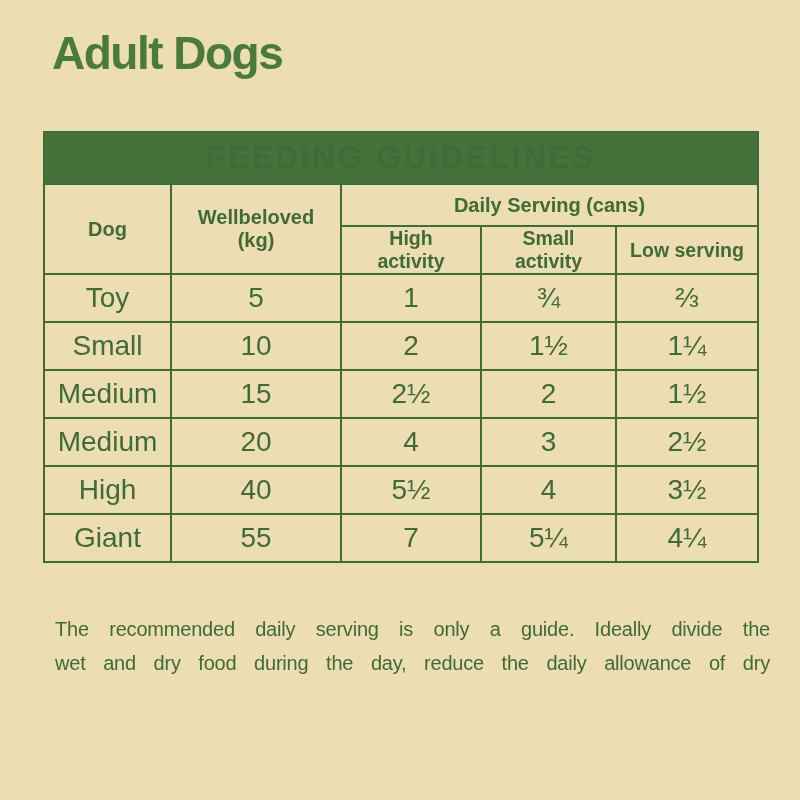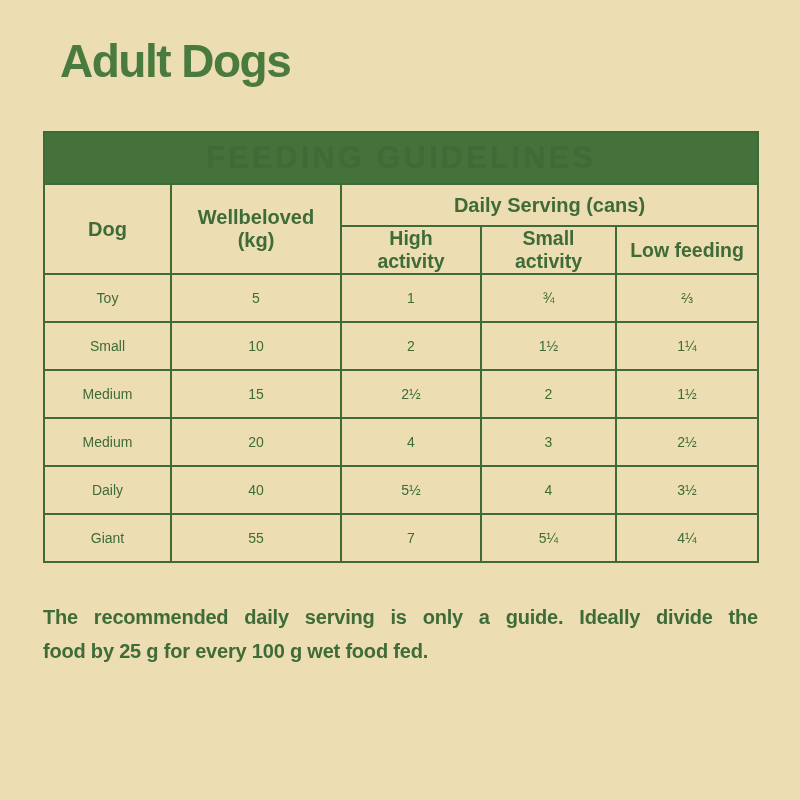--- a/index.html
+++ b/index.html
@@ -22,21 +22,21 @@
   .page {
     position: relative;
     width: 800px;
     height: 800px;
     background: var(--background);
   }
   h1.page-title {
     position: absolute;
     left: 44px;
     top: 18px;
-    margin: 16px;
+    margin: 8px;
     font-size: 46px;
     font-weight: 800;
     letter-spacing: -1.5px;
     color: var(--title_green);
     font-family: "Liberation Sans", sans-serif;
   }
   table.guidelines {
     position: absolute;
     left: 43px;
     top: 131px;
@@ -61,32 +61,32 @@
     letter-spacing: 3px;
   }
   th.col-head {
     font-size: 20px;
     font-weight: 700;
   }
   tr.group-row th { height: 42px; }
   tr.sub-row th { height: 38px; font-size: 19.5px; }
   tbody td {
     height: 48px;
-    font-size: 14px;
+    font-size: 28px;
     font-weight: 400;
   }
   .note {
     position: absolute;
     left: 43px;
     top: 601px;
     width: 715px;
-    margin: 0;
+    margin: 12px;
     color: var(--green_dark);
     font-size: 20px;
-    font-weight: 700;
+    font-weight: 400;
     letter-spacing: -0.2px;
     line-height: 33.5px;
   }
   .note .jline { text-align: justify; text-align-last: justify; }
   .note .lastline { text-align: left; }
 </style>
 </head>
 <body>
 
 <div class="page">
@@ -106,21 +106,21 @@
         <th colspan="5" class="band-title">FEEDING GUIDELINES</th>
       </tr>
       <tr class="group-row">
         <th rowspan="2" class="col-head">Dog</th>
         <th rowspan="2" class="col-head">Wellbeloved (kg)</th>
         <th colspan="3" class="col-head">Daily Serving (cans)</th>
       </tr>
       <tr class="sub-row">
         <th class="col-head">High activity</th>
         <th class="col-head">Small activity</th>
-        <th class="col-head">Low feeding</th>
+        <th class="col-head">Low serving</th>
       </tr>
     </thead>
     <tbody>
       <tr>
         <td>Toy</td>
         <td>5</td>
         <td>1</td>
         <td>¾</td>
         <td>⅔</td>
       </tr>
@@ -139,34 +139,34 @@
         <td>1½</td>
       </tr>
       <tr>
         <td>Medium</td>
         <td>20</td>
         <td>4</td>
         <td>3</td>
         <td>2½</td>
       </tr>
       <tr>
-        <td>Daily</td>
+        <td>High</td>
         <td>40</td>
         <td>5½</td>
         <td>4</td>
         <td>3½</td>
       </tr>
       <tr>
         <td>Giant</td>
         <td>55</td>
         <td>7</td>
         <td>5¼</td>
         <td>4¼</td>
       </tr>
     </tbody>
   </table>
 
   <div class="note">
     <div class="jline">The recommended daily serving is only a guide. Ideally divide the</div>
-    <div class="lastline">food by 25 g for every 100 g wet food fed.</div>
+    <div class="jline">wet and dry food during the day, reduce the daily allowance of dry</div>
   </div>
 
 </div>
 
 </body></html>

